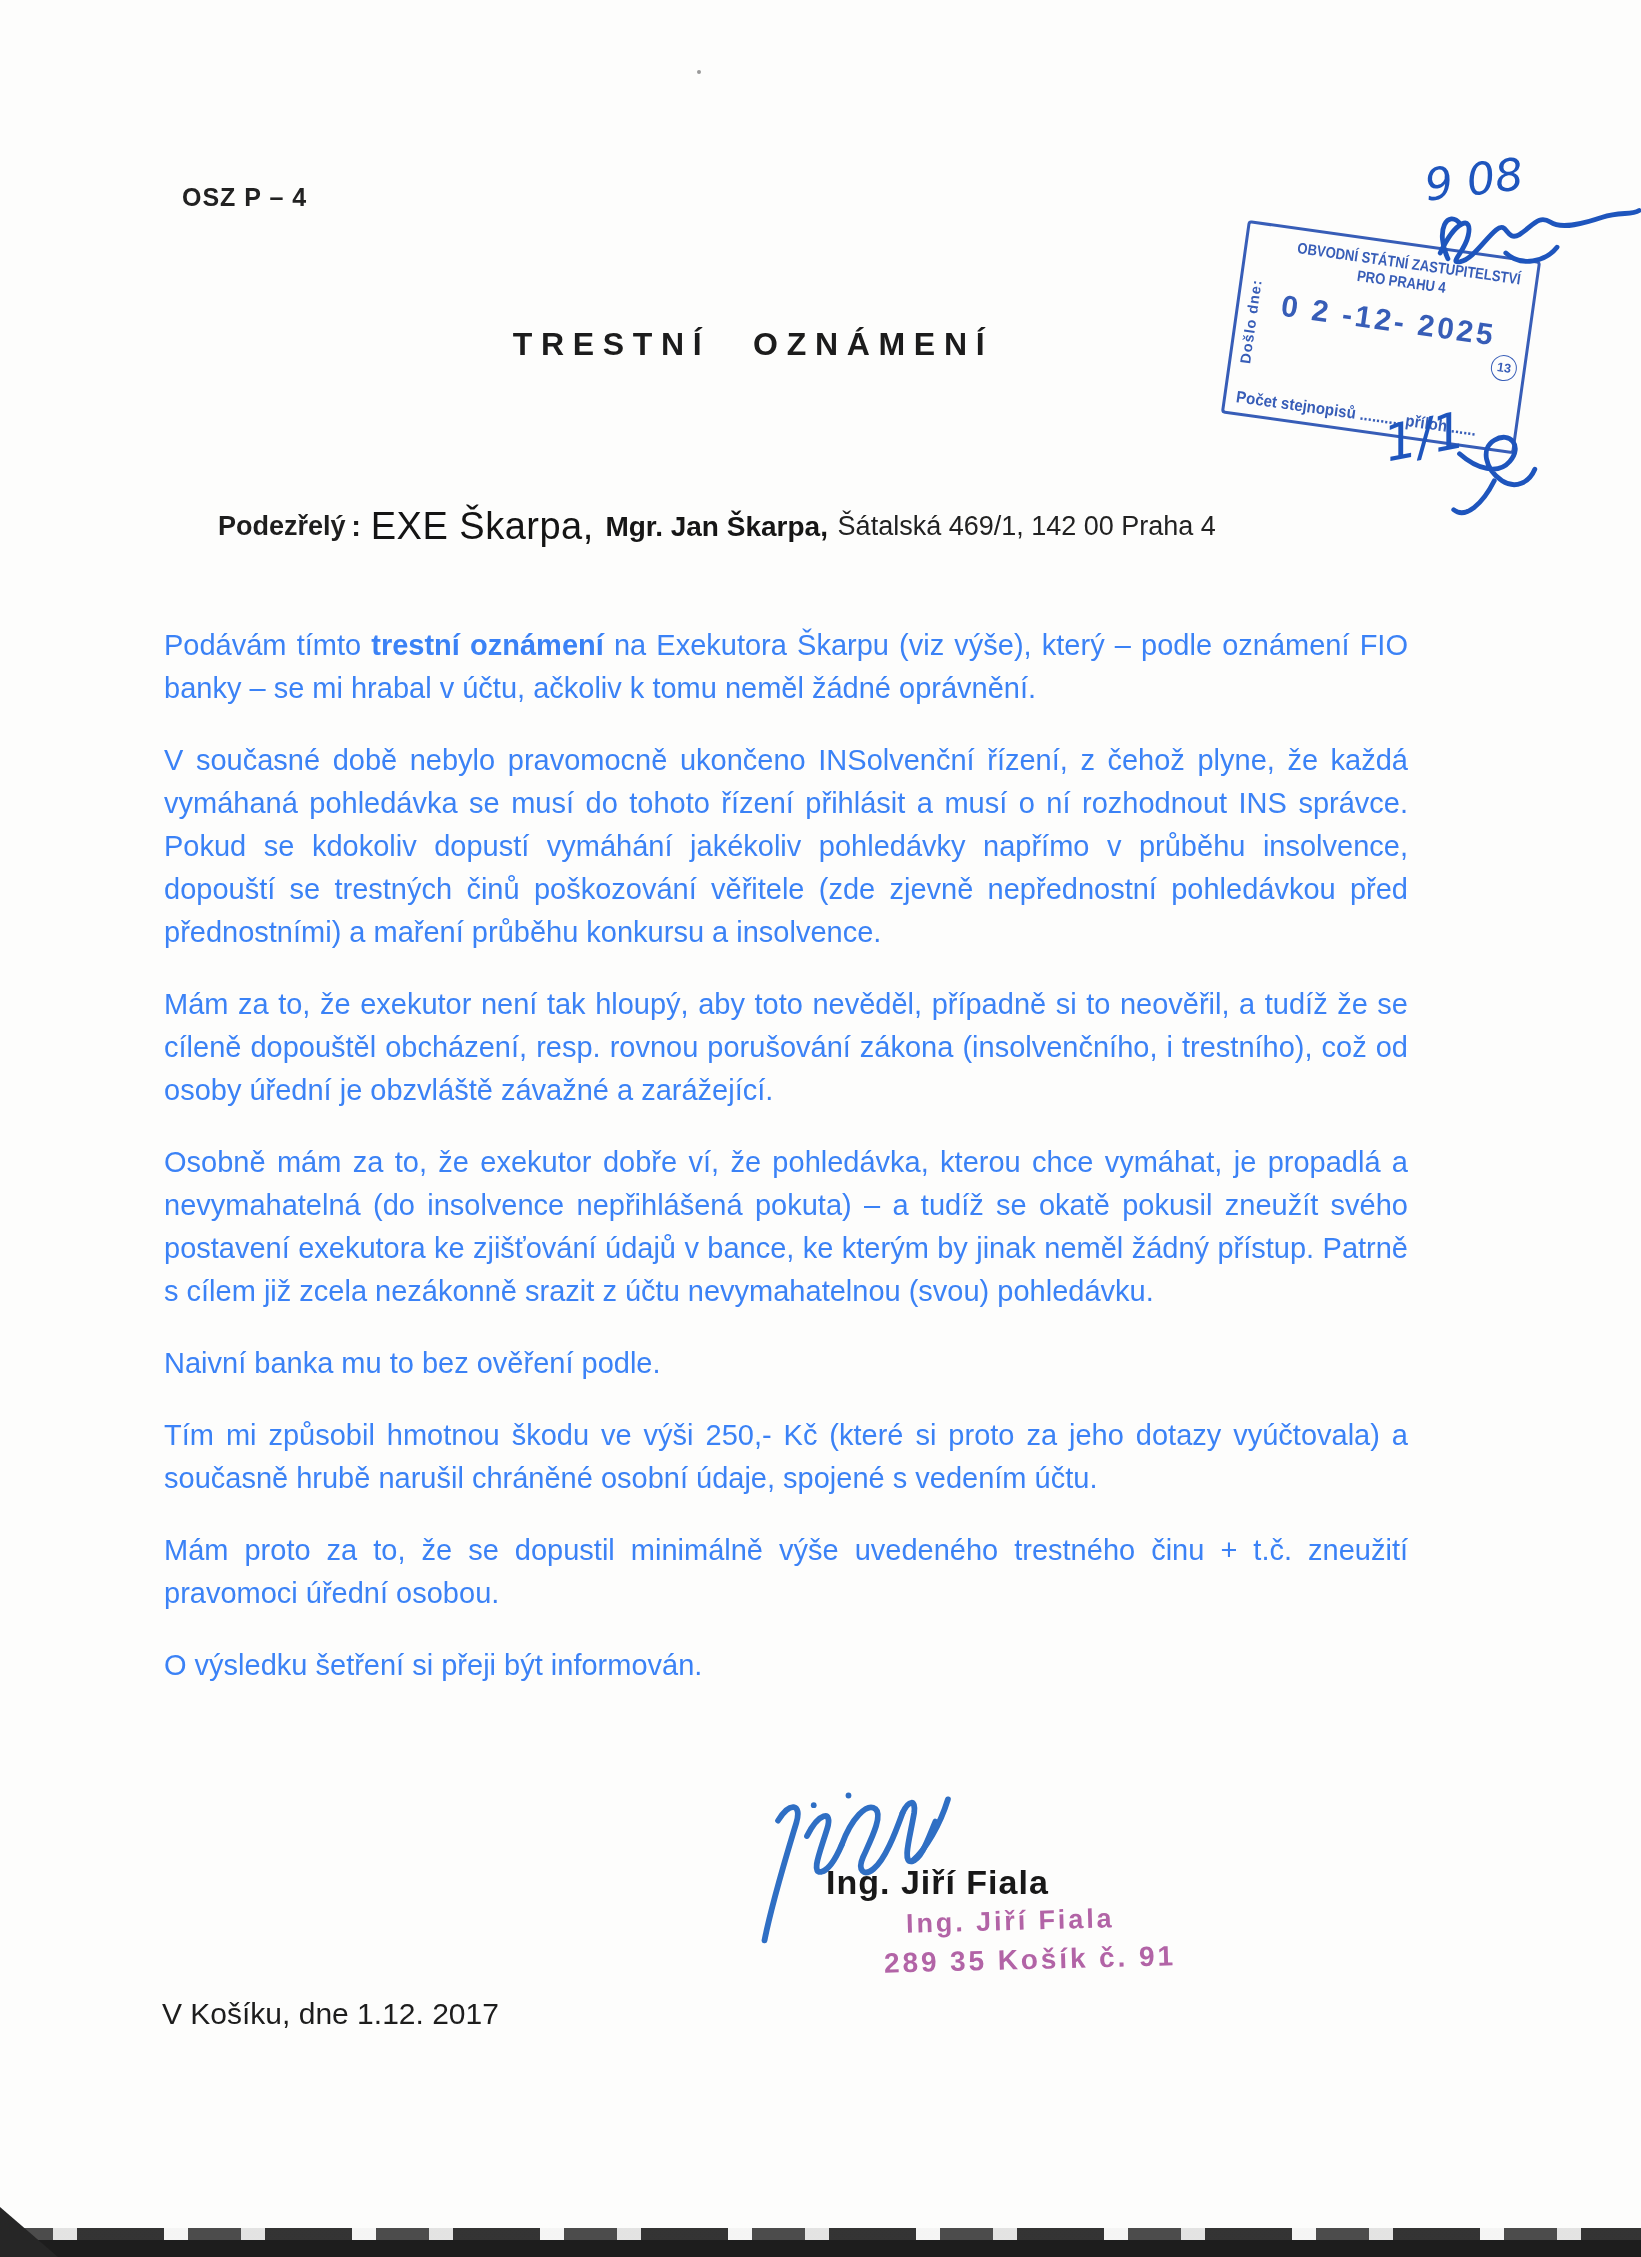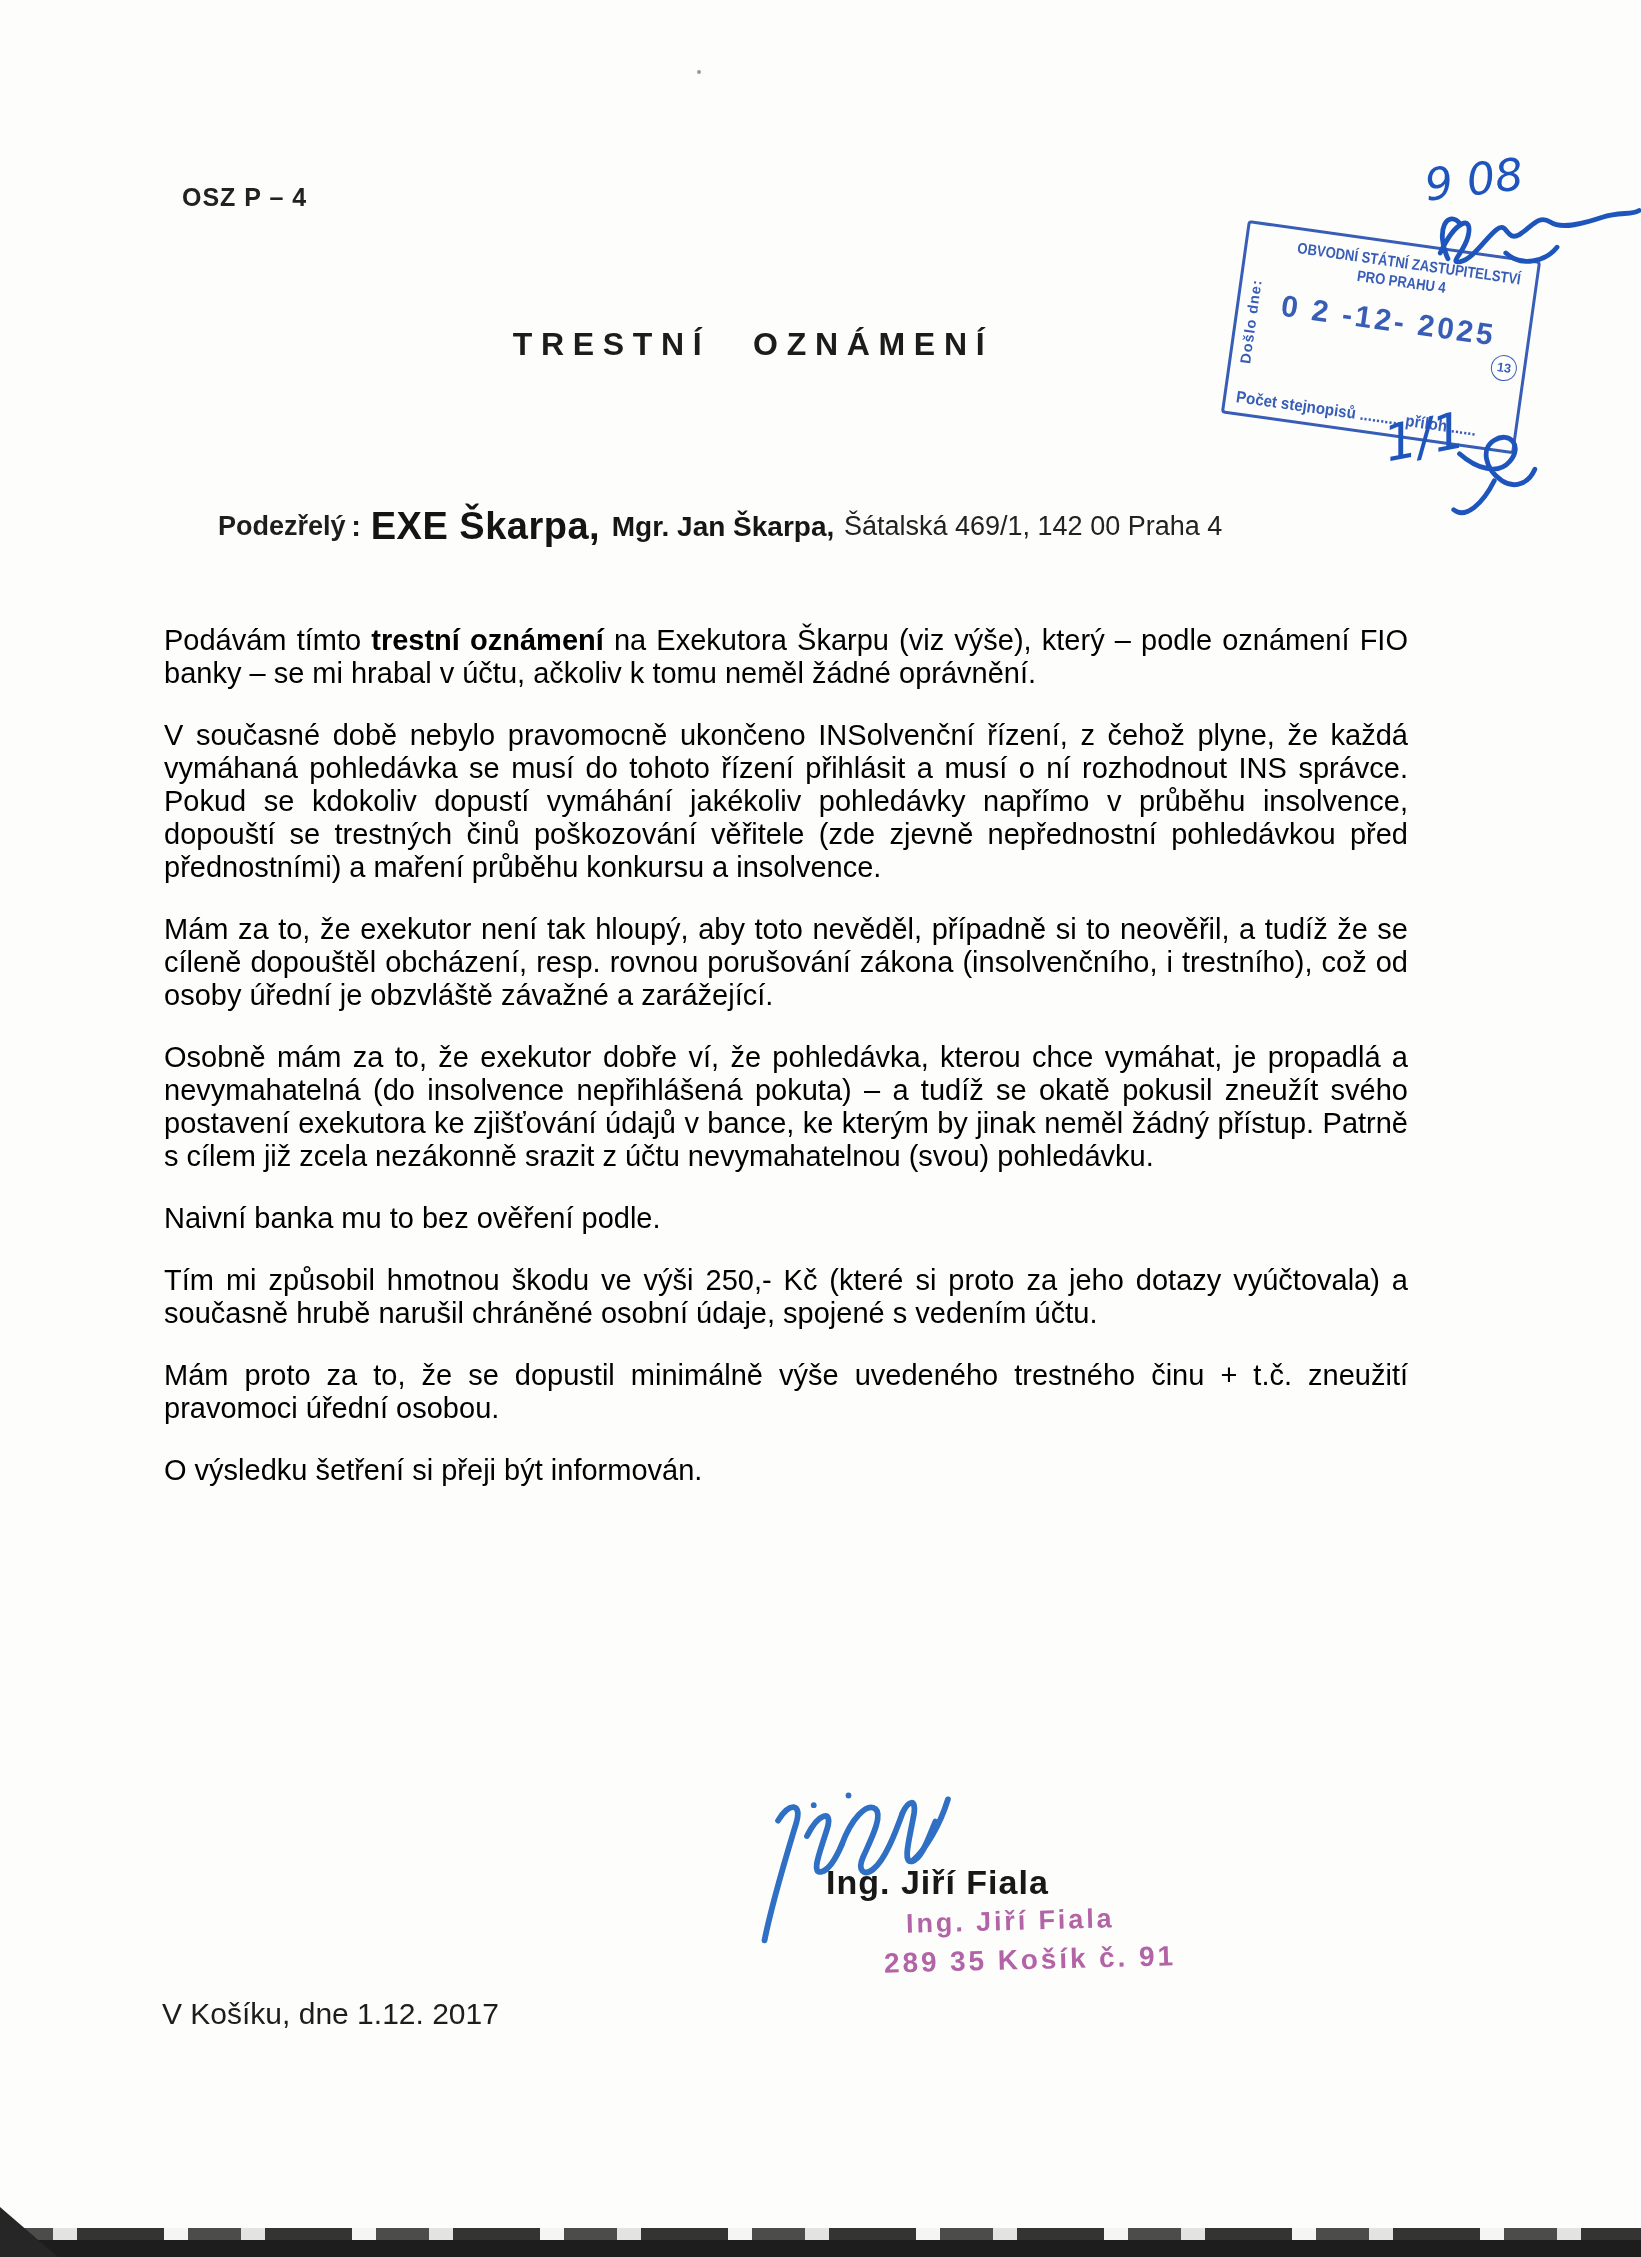--- a/index.html
+++ b/index.html
@@ -21,26 +21,26 @@
     text-align:center;
     font-size:32px;font-weight:700;color:#1c1c1c;
     letter-spacing:8.7px;word-spacing:25px;white-space:nowrap;
   }
   .suspect{
     left:218px;top:505px;
     display:flex;align-items:center;white-space:nowrap;
   }
   .suspect .label{font-size:27px;font-weight:600;color:#1e1e1e;}
   .suspect .colon{font-size:29px;font-weight:700;margin:0 9.7px 0 5.8px;}
-  .suspect .name-big{font-size:38px;font-weight:700;letter-spacing:0.5px;margin-right:11.6px;color:#141414;}
+  .suspect .name-big{font-size:38px;font-weight:400;letter-spacing:0.5px;margin-right:11.6px;color:#141414;}
   .suspect .name-mid{font-size:28px;font-weight:700;margin-right:9.7px;color:#161616;}
   .suspect .addr{font-size:27px;color:#222;}
   .bodycol{
     left:164px;top:624px;width:1244px;
-    font-size:29px;line-height:33px;color:#000000;
+    font-size:29px;line-height:43px;color:#3b82f6;
   }
   .bodycol p{margin:0 0 29px 0;text-align:justify;}
   .bodycol .b{font-weight:700;}
   
   .stamp{
     left:1248px;top:220px;width:290px;height:189px;
     border:3.9px solid #2d55b4;border-radius:3.9px;
     transform:rotate(8deg);transform-origin:top left;
     color:#2d55b4;opacity:.95;
   }

